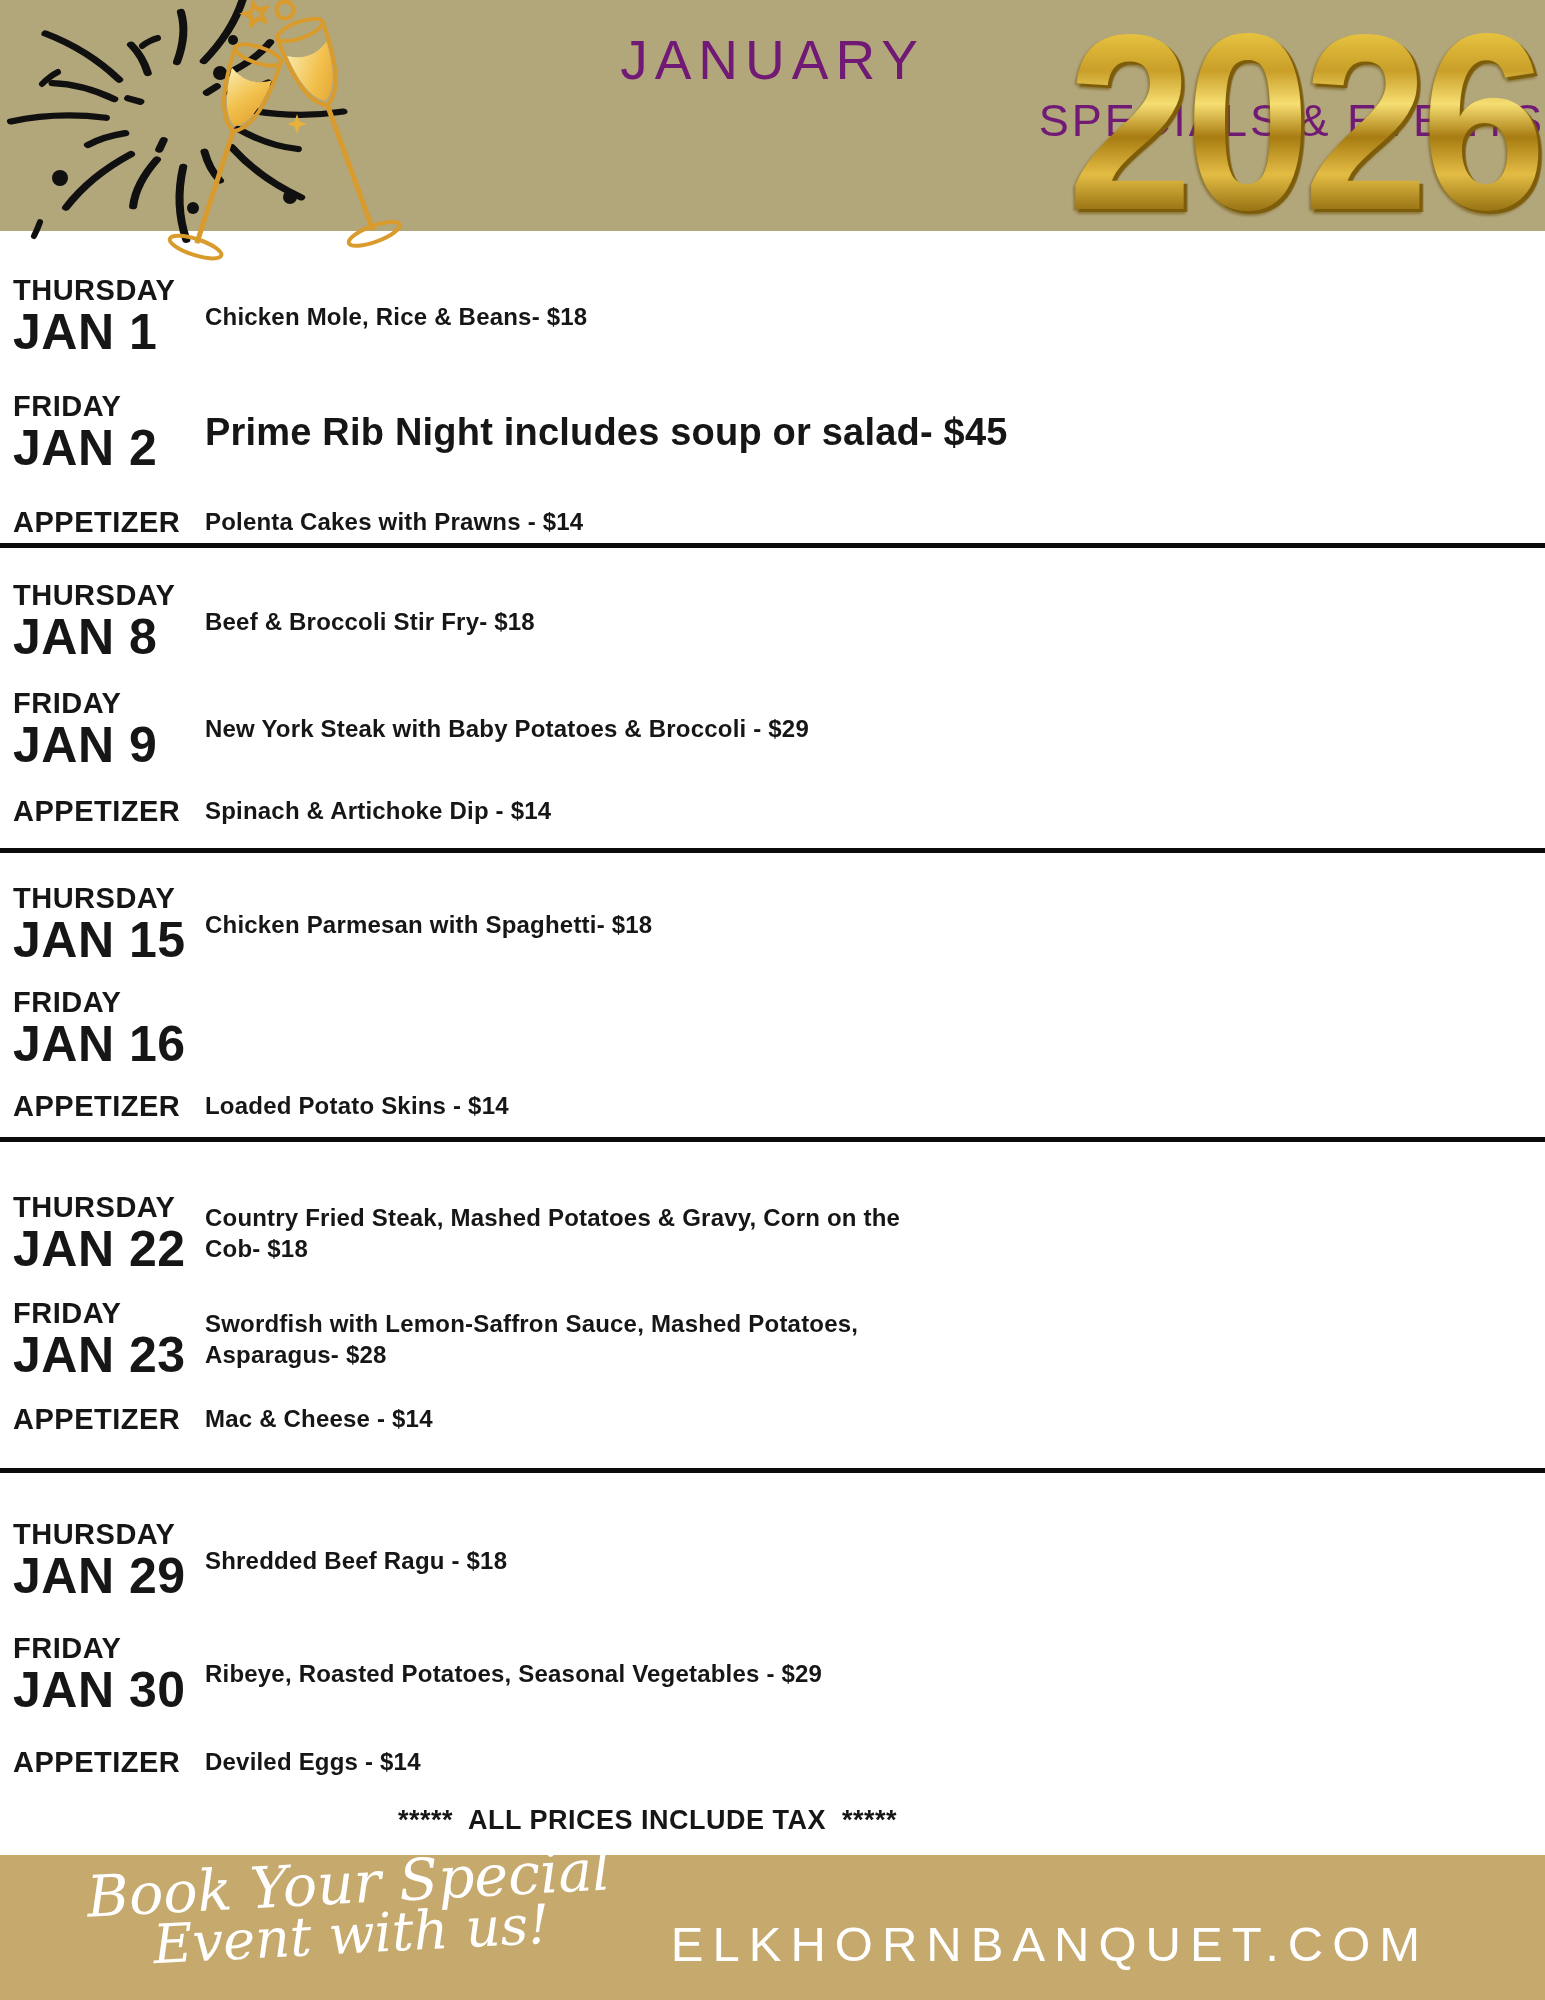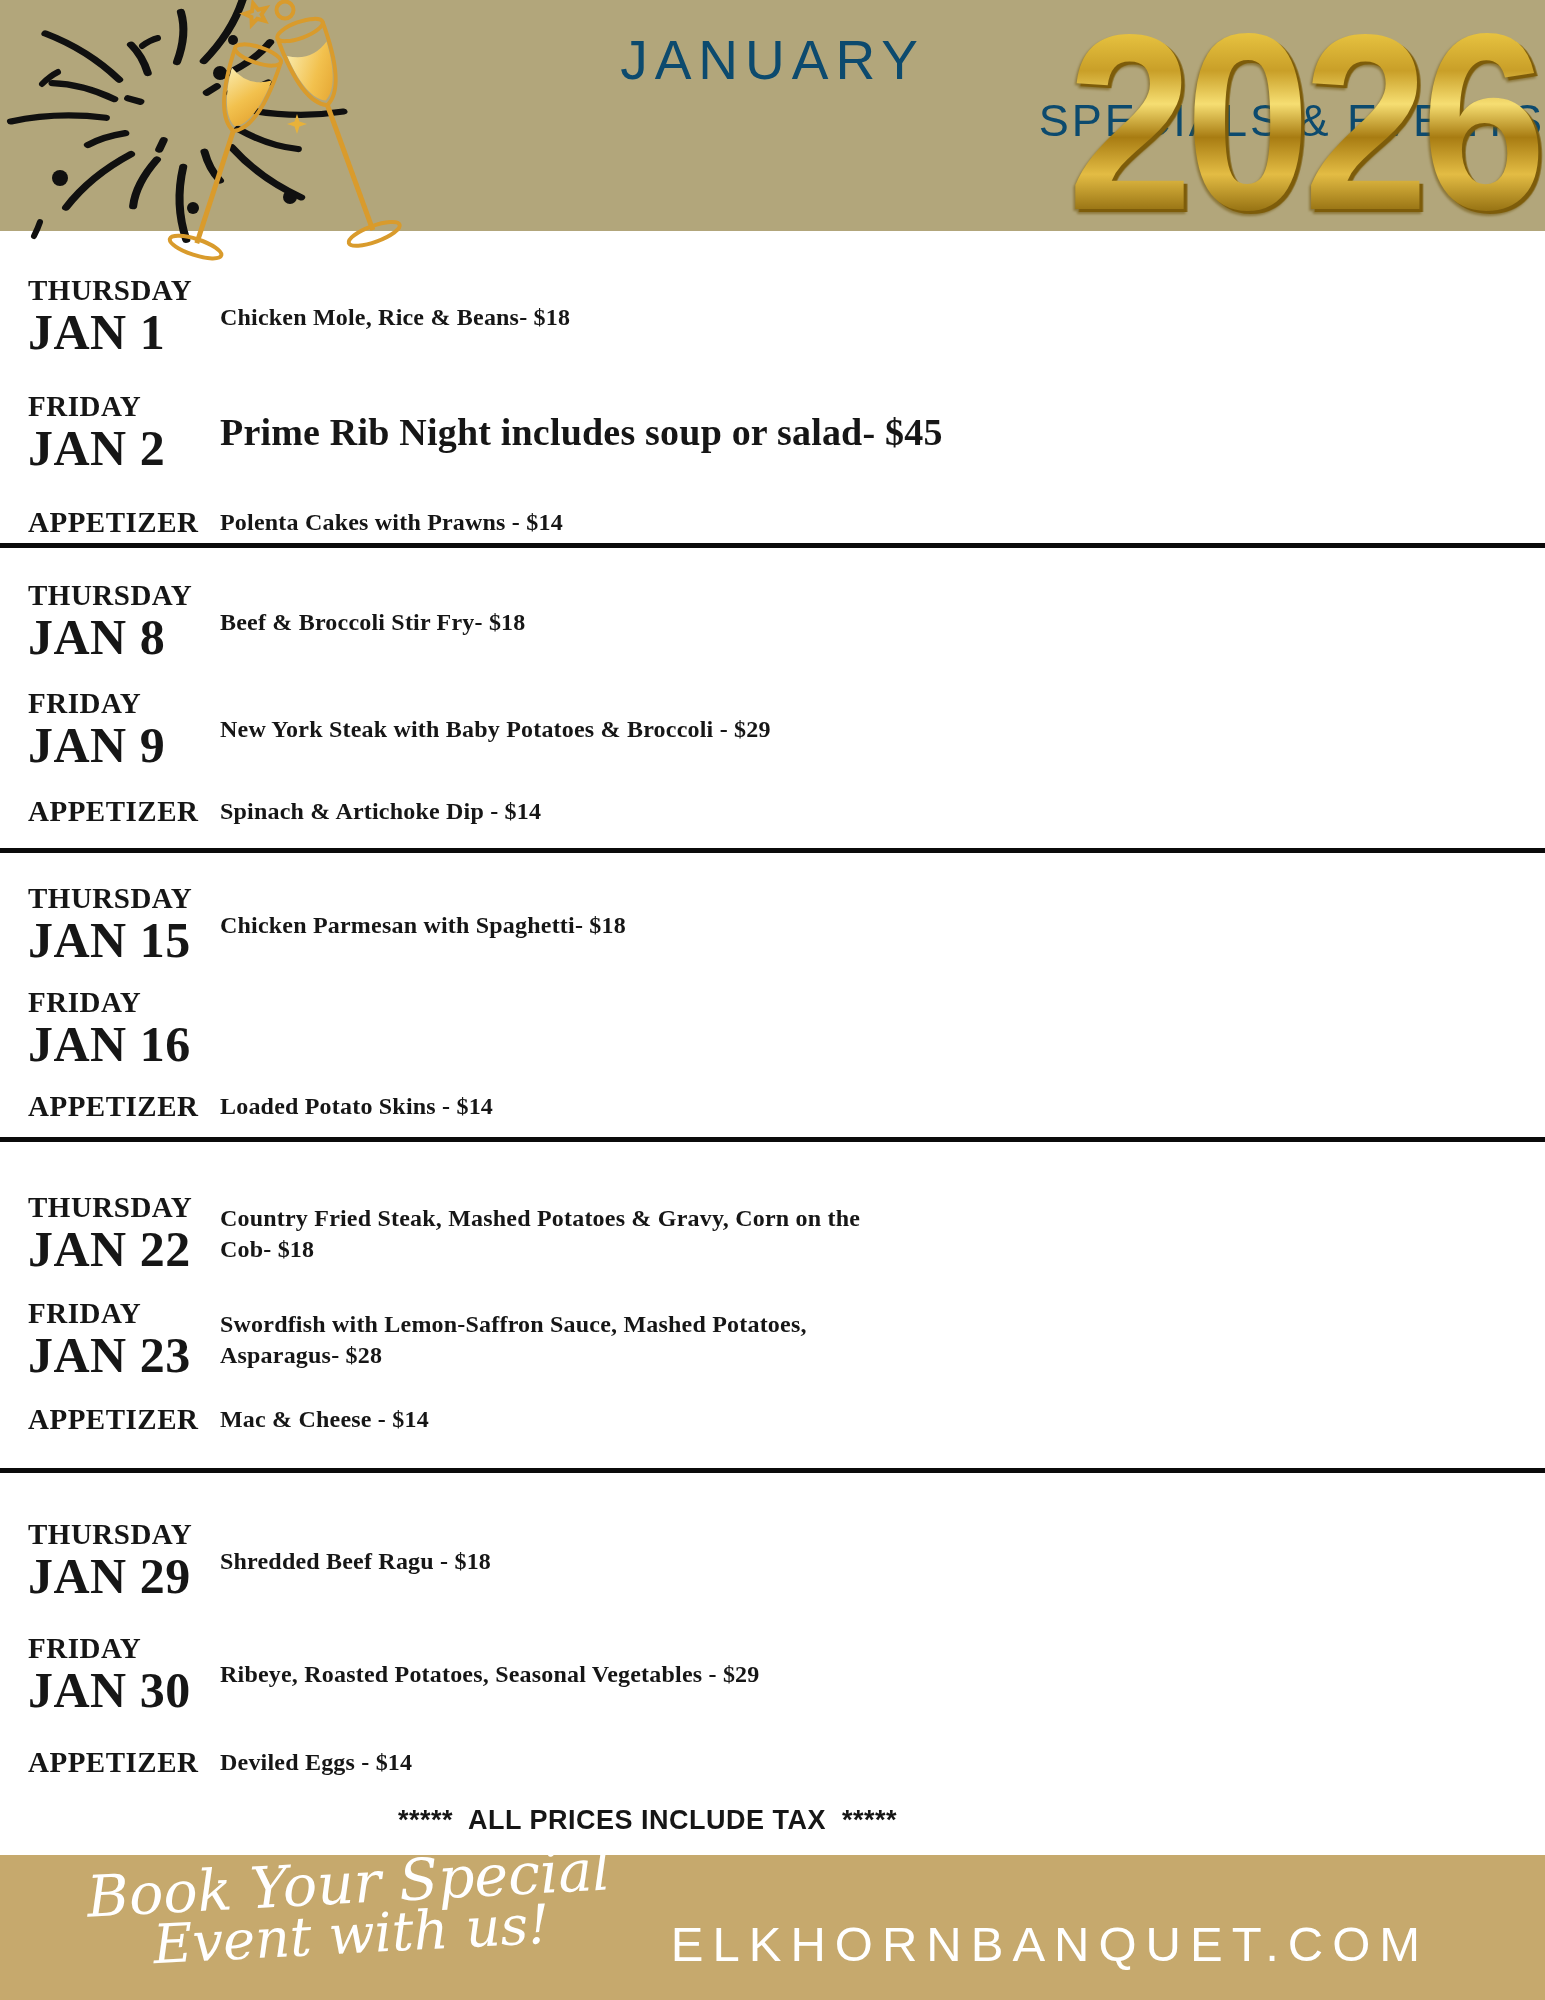--- a/index.html
+++ b/index.html
@@ -2,33 +2,33 @@
 <html><head>
 <meta charset="utf-8">
 <style>
   html,body{margin:0;padding:0;background:#ffffff;}
   .page{position:relative;width:1545px;height:2000px;background:#ffffff;overflow:hidden;
         font-family:"Liberation Sans",sans-serif;color:#161616;}
 
   
   .header{position:relative;width:100%;height:231px;background:#b2a67b;}
   .deco{position:absolute;left:0;top:0;overflow:visible;pointer-events:none;}
-  .titles{position:absolute;left:0;right:0;top:30px;text-align:center;color:#0c4a6e;z-index:2;}
+  .titles{position:absolute;left:0;right:0;top:30px;text-align:center;color:#701a75;z-index:2;}
   .title-month{font-size:55px;font-weight:300;letter-spacing:7px;line-height:1.1;}
   .title-sub{font-size:45px;font-weight:300;letter-spacing:3px;line-height:1.15;margin-top:4px;text-align:right;}
   .year{position:absolute;top:30px;right:6px;z-index:3;
         font-size:250px;line-height:185px;font-weight:700;letter-spacing:-8px;
         transform:scaleX(0.9);transform-origin:right center;
         background:linear-gradient(180deg,#e9c542 0%,#c99f28 22%,#f6de72 40%,#a87c12 58%,#e3bc44 78%,#8f6b0e 100%);
         -webkit-background-clip:text;background-clip:text;color:transparent;
         filter:drop-shadow(4px 3px 0 #7d5c0a) drop-shadow(-2px 2px 1px rgba(110,82,8,.55));}
 
   
   .menu{position:relative;width:100%;}
-  .menu-section{box-sizing:border-box;border-bottom:5px solid #0b0b0b;padding-left:28px;padding-right:30px;font-family:Liberation Serif, serif;}
+  .menu-section{box-sizing:border-box;border-bottom:5px solid #0b0b0b;padding-left:13px;padding-right:30px;}
   .menu-section.s1{height:317px;padding-top:44px;}
   .menu-section.s2{height:305px;padding-top:32px;}
   .menu-section.s3{height:289px;padding-top:30px;}
   .menu-section.s4{height:331px;padding-top:50px;}
   .menu-section.s5{height:312px;padding-top:46px;border-bottom:none;}
   .row{display:grid;grid-template-columns:192px 1fr;align-items:center;}
   .s1 .row{margin-bottom:32px;}
   .s2 .row{margin-bottom:24px;}
   .s3 .row{margin-bottom:20px;}
   .s4 .row{margin-bottom:22px;}

